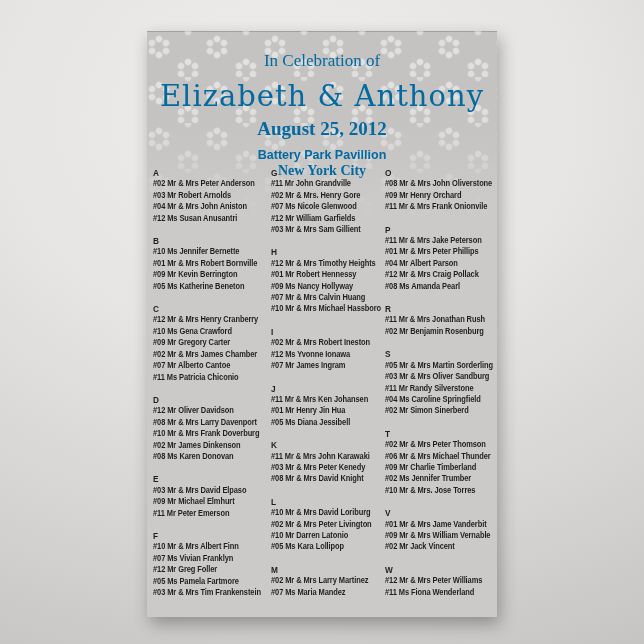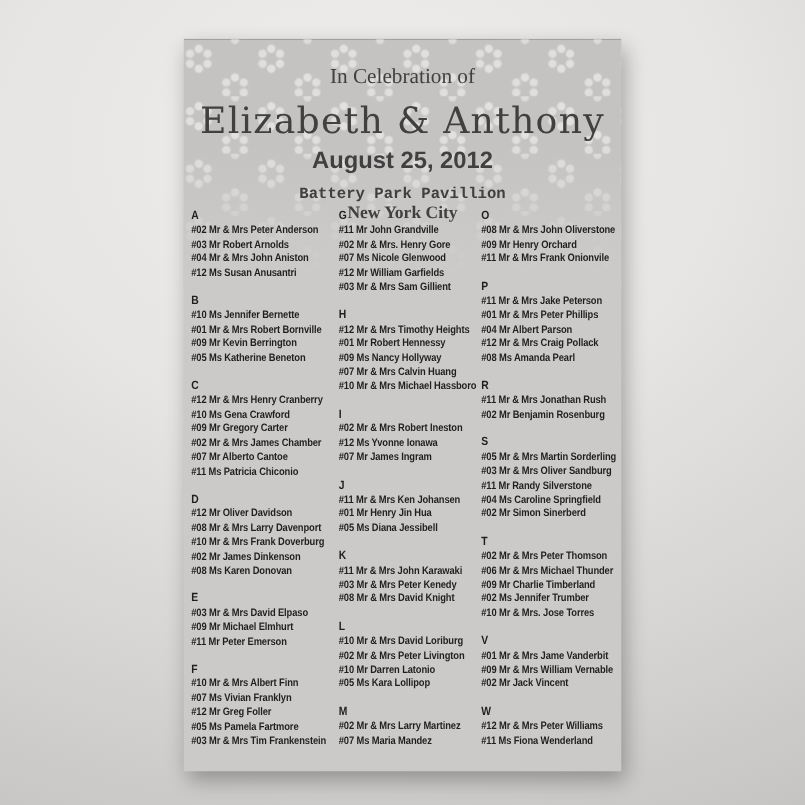--- a/index.html
+++ b/index.html
@@ -30,29 +30,29 @@
       radial-gradient(circle 4px at 48px 43px, rgba(255,255,255,.46) 0 2.6px, rgba(255,255,255,0) 4px),
       radial-gradient(circle 4px at 41px  1px, rgba(255,255,255,.42) 0 2.4px, rgba(255,255,255,0) 4px),
       radial-gradient(circle 4px at 34px 43px, rgba(255,255,255,.46) 0 2.6px, rgba(255,255,255,0) 4px),
       radial-gradient(circle 4px at 34px 35px, rgba(255,255,255,.46) 0 2.6px, rgba(255,255,255,0) 4px);
   }
   .damask::after{
     content:"";position:absolute;inset:0;
     background:linear-gradient(to bottom, rgba(203,202,200,0) 0%, rgba(203,202,200,0) 42%, rgba(203,202,200,.85) 80%, #cbcac8 97%);
   }
   .header{
-    position:relative;text-align:center;padding-top:20px;color:#404040;
+    position:relative;text-align:center;padding-top:20px;color:#0369a1;
   }
   .h-line1{font-family:"Liberation Serif", serif;font-size:17px;line-height:20px;}
   .h-couple{
     font-family:"DejaVu Serif", serif;
     font-size:29px;line-height:38px;margin-top:6px;letter-spacing:1px;
   }
-  .h-date{font-family:Liberation Sans, sans-serif;font-weight:700;font-size:19px;line-height:23px;margin-top:2px;}
-  .h-venue{font-family:Liberation Mono, monospace;font-weight:700;font-size:12.5px;line-height:15px;margin-top:8px;}
+  .h-date{font-family:Liberation Serif, serif;font-weight:700;font-size:19px;line-height:23px;margin-top:2px;}
+  .h-venue{font-family:Liberation Sans, sans-serif;font-weight:700;font-size:12.5px;line-height:15px;margin-top:8px;}
   .h-city{font-family:"Liberation Serif", serif;font-weight:700;font-size:14px;line-height:15px;}
   .col{
     position:absolute;top:136px;width:132px;color:#1f1f1f;
     transform:scaleX(.87);transform-origin:left top;
   }
   .col1{left:6px;} .col2{left:124px;} .col3{left:238px;}
   .section{margin-bottom:11px;}
   .letter{font-size:9.5px;font-weight:700;line-height:11.4px;letter-spacing:.2px;}
   .entry{font-size:8.6px;font-weight:700;line-height:11.4px;letter-spacing:-.1px;white-space:nowrap;}
 </style>

